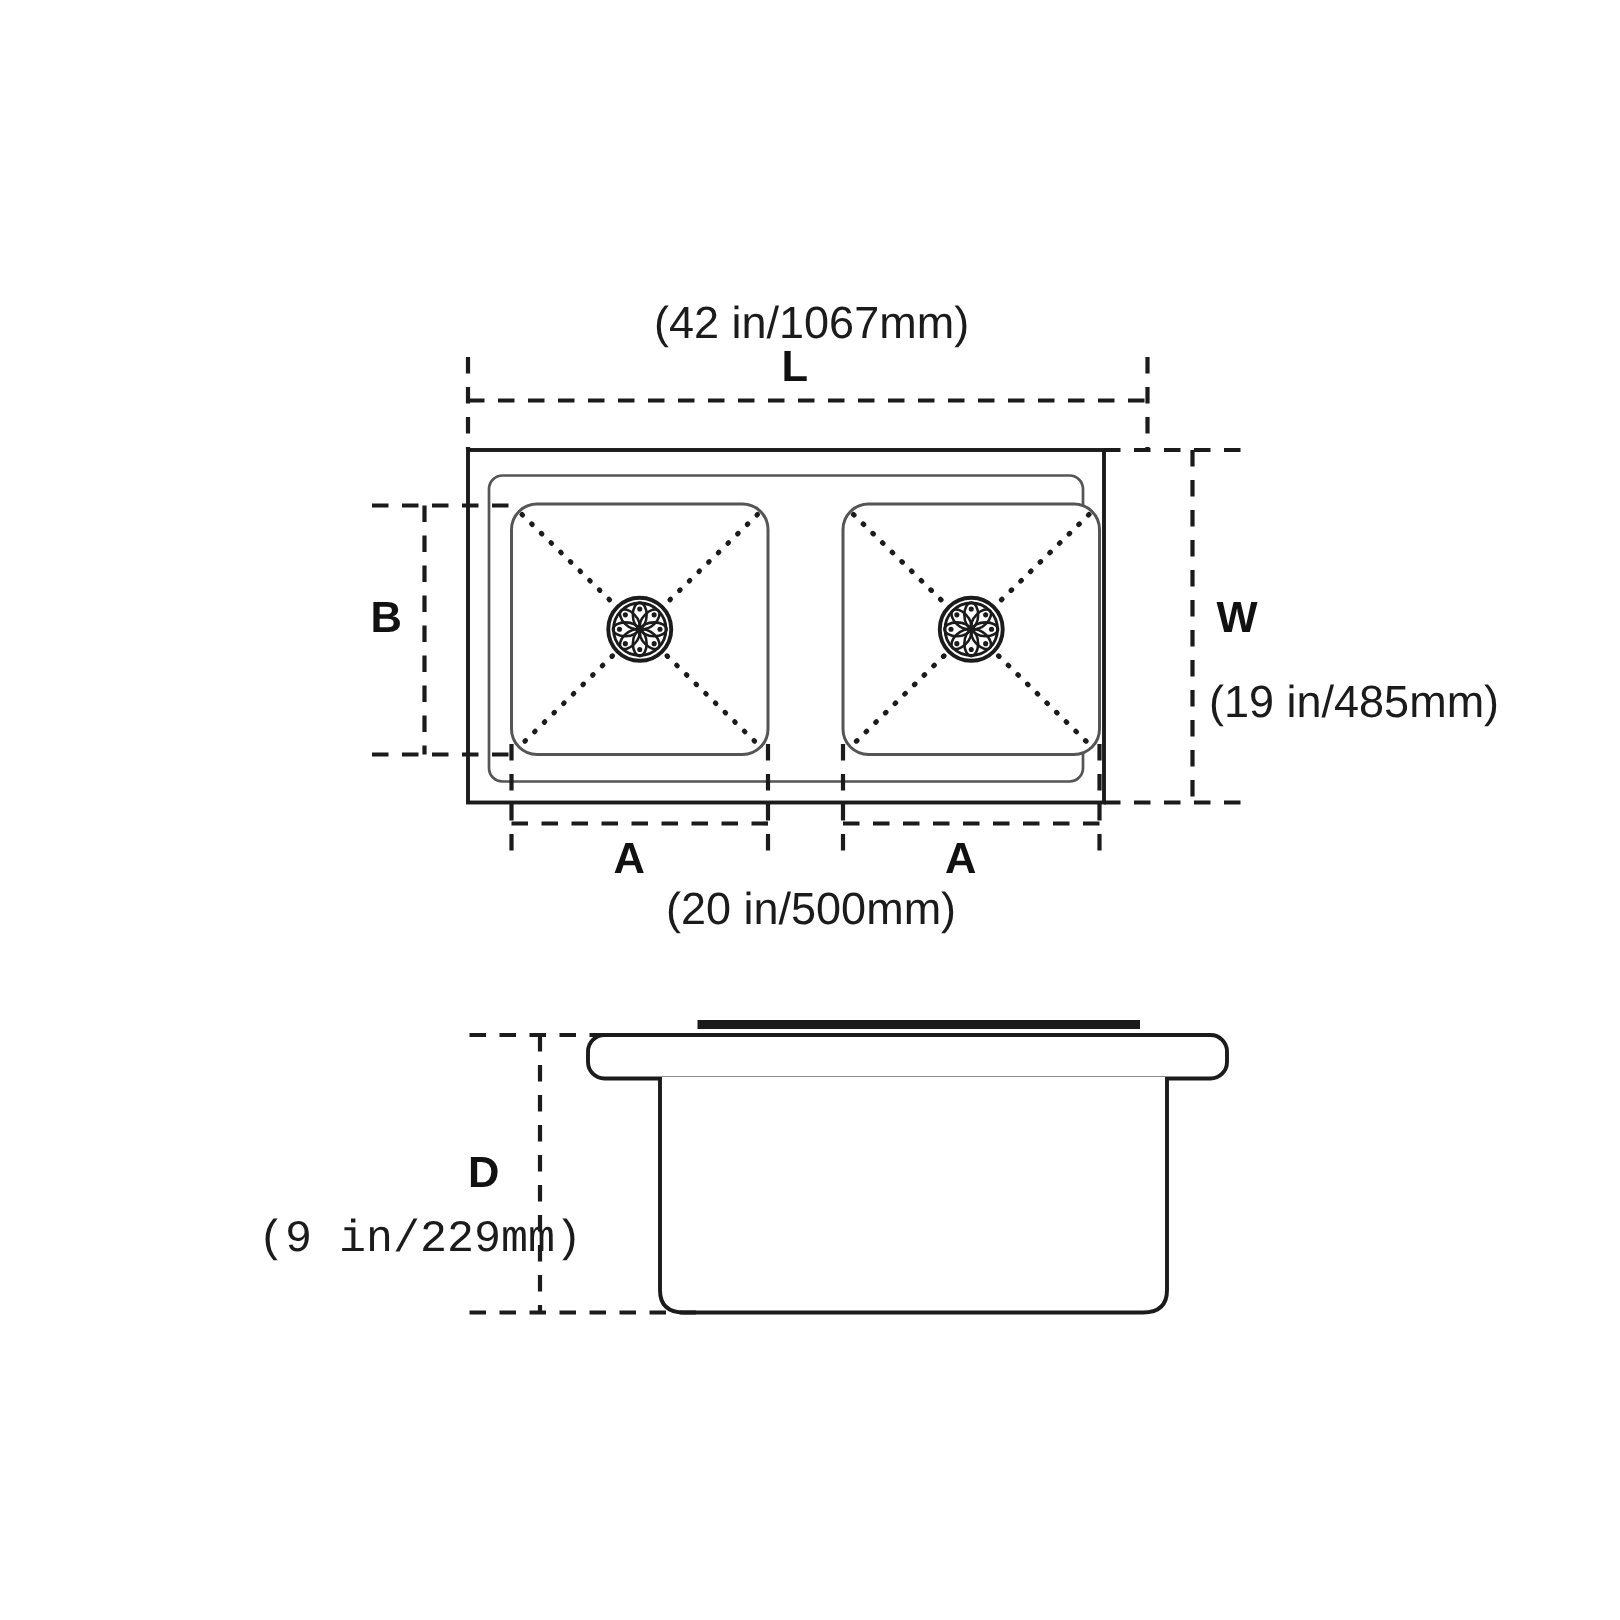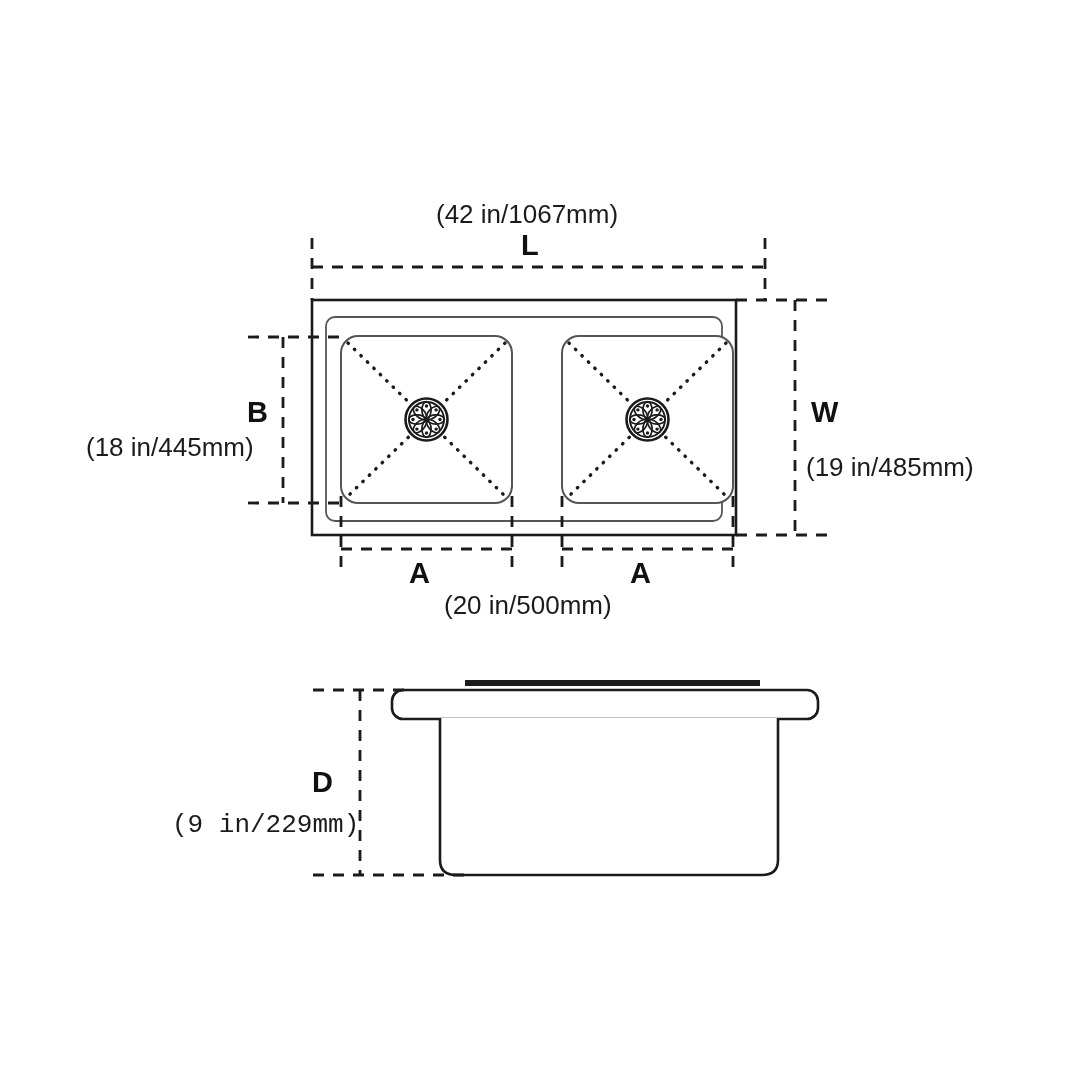--- a/index.html
+++ b/index.html
@@ -23,21 +23,21 @@
   #drawing {
     position: absolute;
     left: 0;
     top: 0;
     width: 1080px;
     height: 1080px;
   }
   .dim-text {
     position: absolute;
     font-family: "Liberation Sans", sans-serif;
-    font-size: 26px;
+    font-size: 30px;
     font-weight: 400;
     color: #1b1b1b;
     white-space: nowrap;
     letter-spacing: 0px;
   }
   .dim-letter {
     position: absolute;
     font-family: "Liberation Sans", sans-serif;
     font-size: 29px;
     font-weight: bold;
@@ -163,21 +163,20 @@
         <line x1="313" y1="690" x2="404" y2="690"></line>
         <line x1="313" y1="875" x2="470" y2="875"></line>
       </g>
     </g>
   </svg>
 
   <div class="dim-text" id="label-L-value">(42 in/1067mm)</div>
   <div class="dim-letter" id="label-L-letter">L</div>
 
   <div class="dim-letter" id="label-B-letter">B</div>
-  <div class="dim-text" id="label-B-value">(18 in/445mm)</div>
 
   <div class="dim-letter" id="label-W-letter">W</div>
   <div class="dim-text" id="label-W-value">(19 in/485mm)</div>
 
   <div class="dim-letter" id="label-A1-letter">A</div>
   <div class="dim-letter" id="label-A2-letter">A</div>
   <div class="dim-text" id="label-A-value">(20 in/500mm)</div>
 
   <div class="dim-letter" id="label-D-letter">D</div>
   <div class="dim-text" id="label-D-value">(9 in/229mm)</div>

